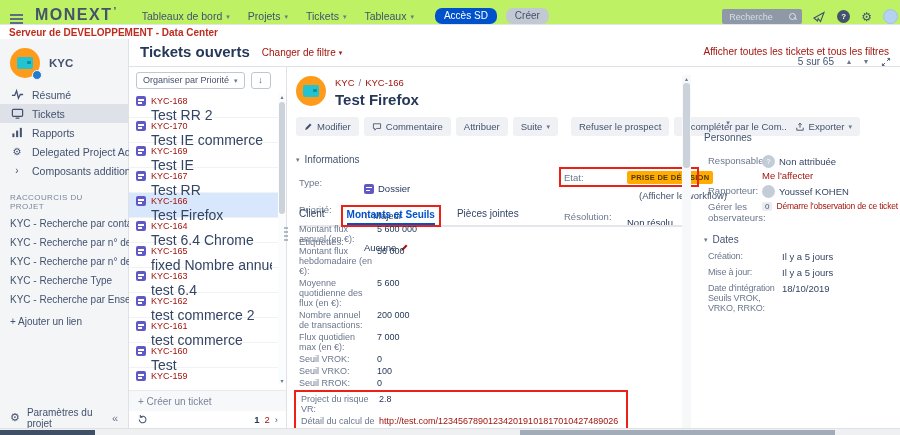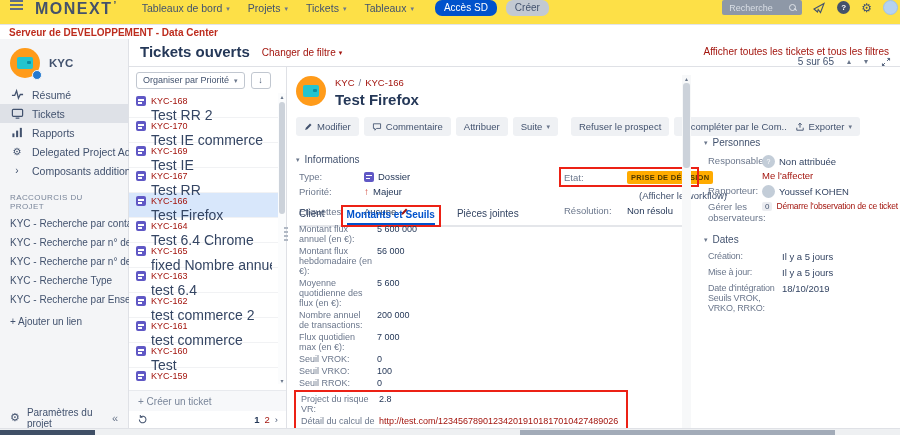--- a/index.html
+++ b/index.html
@@ -1,22 +1,22 @@
 <!DOCTYPE html>
 <html><head>
 <meta charset="utf-8">
 <style>
   html,body{margin:0;padding:0;}
   .root{position:relative;width:900px;height:435px;overflow:hidden;background:#fff;
         font-family:"Liberation Sans",sans-serif;color:#172b4d;-webkit-font-smoothing:antialiased;}
   .root *{box-sizing:border-box;}
 
   
-  .topnav{position:absolute;left:0;top:0;right:0;height:25px;background:#fde047;
-          border-bottom:1px solid #e2e4e9;display:flex;align-items:flex-start;padding:0 10px;}
+  .topnav{position:absolute;left:0;top:0;right:0;height:25px;background:#bef264;
+          border-bottom:1px solid #e2e4e9;display:flex;align-items:flex-end;padding:0 10px;}
   .burger{width:13px;display:flex;flex-direction:column;gap:2px;margin-right:12px;cursor:pointer;}
   .burger i{height:2px;background:#5e6c84;display:block;}
   .logo{font-size:16px;font-weight:bold;color:#44526b;letter-spacing:1.5px;margin-right:16px;white-space:nowrap;}
   .logo .tick{font-size:10px;position:relative;top:-5px;left:1px;}
   .nav-item{font-size:10.5px;color:#42526e;margin:2px 9px;display:flex;align-items:center;gap:4px;white-space:nowrap;cursor:pointer;}
   .caret{font-size:7px;color:#6b778c;line-height:1;}
   .btn{border-radius:7px;font-size:10px;padding:3px 9px;line-height:1;white-space:nowrap;cursor:pointer;}
   .btn-access{background:#0052cc;color:#fff;margin-left:12px;}
   .btn-create{background:#c2c9d2;color:#42526e;margin-left:9px;}
   .tn-right{margin-left:auto;display:flex;align-items:center;gap:11px;}
@@ -103,21 +103,21 @@
   .dtitle{font-size:15px;font-weight:bold;color:#253858;margin-top:3px;}
   .toolbar{position:absolute;top:50px;left:9px;display:flex;gap:5px;}
   .tbtn{background:#eff1f4;border-radius:3px;height:19px;display:flex;align-items:center;gap:4px;padding:0 8px;
         font-size:9.5px;color:#42526e;white-space:nowrap;cursor:pointer;}
   .export{position:absolute;top:50px;right:40px;}
   .isec{position:absolute;top:87px;left:9px;font-size:10px;color:#42526e;display:flex;gap:5px;align-items:center;}
   .sec-caret{font-size:7px;color:#6b778c;}
   .igrid-l{position:absolute;top:104px;left:12px;font-size:9.5px;}
   .irow{display:flex;margin-bottom:4px;align-items:center;}
   .ilabel{width:65px;color:#6b778c;flex:none;}
-  .ival{display:flex;align-items:center;gap:4px;color:#253858;}
+  .ival{display:flex;align-items:center;gap:4px;color:#253858;margin-top:12px;}
   .etq{margin-top:9px;}
   .igrid-r{position:absolute;top:104px;left:277px;font-size:9.5px;}
   .rlabel{width:63px;color:#6b778c;flex:none;}
   .badge-status{background:#ffab00;color:#4d3800;font-size:7.5px;font-weight:bold;padding:2px 4px;border-radius:2px;
                 letter-spacing:.3px;white-space:nowrap;}
   .etat-row{position:relative;display:flex;align-items:center;margin-bottom:6px;}
   .ann{border:2px solid #ec2115;}
   .ann-etat{position:absolute;left:-5px;top:-4px;width:140px;height:20px;pointer-events:none;}
   .wf-link{margin-left:75px;color:#42526e;cursor:pointer;margin-bottom:4px;}
   .prio-up{color:#d04437;font-weight:bold;font-size:10px;}
@@ -547,21 +547,21 @@
         </div>
 
       </div>
 
       <div class="dsb">
         <span>▴</span>
         <span class="sthumb"></span>
       </div>
 
       <div class="rpanel">
-        <div class="rsec" style="top:70px;">
+        <div class="rsec" style="top:52px;flex-direction:column;">
           <span class="sec-caret">▾</span>
           <span>Personnes</span>
         </div>
         <div class="prow" style="top:88px;">
           <span class="plabel">Responsable:</span>
           <span class="pval">
               <span class="mini-av">?</span>
               <span>Non attribuée</span>
             </span>
         </div>

